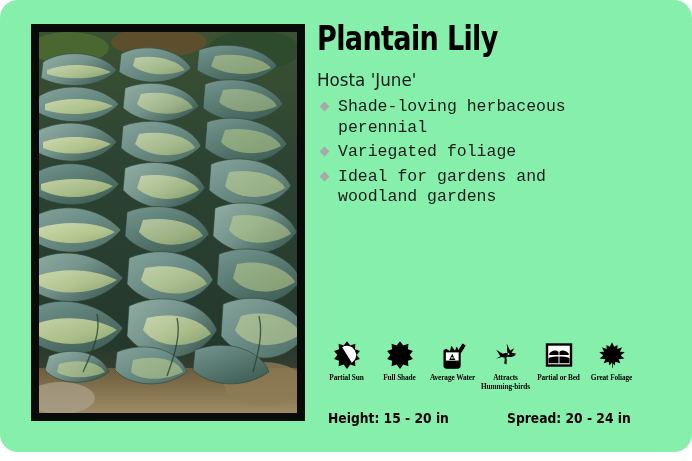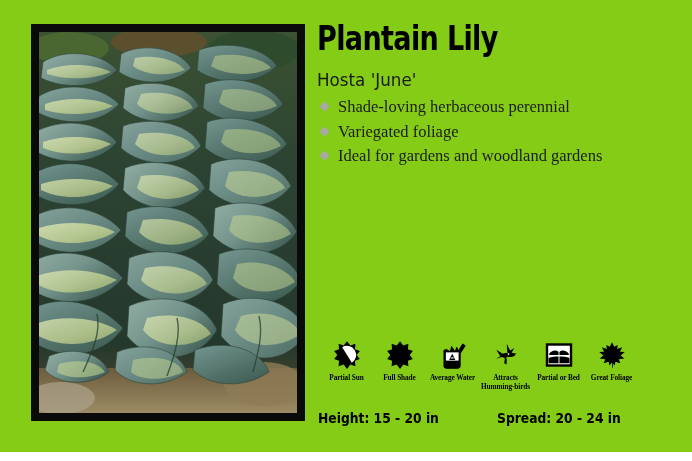--- a/index.html
+++ b/index.html
@@ -13,21 +13,22 @@
     overflow: hidden;
     font-family: "Liberation Sans", sans-serif;
     position: relative;
   }
 
   #plant-tag {
     position: absolute;
     left: 0; top: 0;
     width: 692px;
     height: 452px;
-    background: #84cc16;
+    background: #86efac;
+    border-radius: 18px;
   }
 
   
   #photo-panel {
     position: absolute;
     left: 31px;
     top: 24px;
     width: 274px;
     height: 397px;
     background: #000000;
@@ -89,21 +90,21 @@
     top: 97px;
     width: 300px;
     height: 150px;
     overflow: hidden;
   }
   .feature-item {
     position: relative;
     display: block;
     padding-left: 22px;
     margin: 0 0 4px 0;
-    font-family: Liberation Serif, serif;
+    font-family: Liberation Mono, monospace;
     font-size: 16.5px;
     line-height: 20.5px;
     color: #1c1c1c;
   }
   .feature-bullet {
     position: absolute;
     left: 5px;
     top: 6px;
     width: 7px;
     height: 7px;
@@ -141,21 +142,21 @@
     font-size: 7.3px;
     line-height: 9px;
     color: #000000;
     text-align: center;
     letter-spacing: -0.1px;
   }
 
   
   #dimension-row {
     position: absolute;
-    left: 2px;
+    left: 12px;
     top: 408px;
     width: 340px;
     height: 24px;
   }
   .dimension-text {
     position: absolute;
     top: 0;
     font-family: "DejaVu Sans", sans-serif;
     font-weight: 700;
     font-size: 14.5px;

